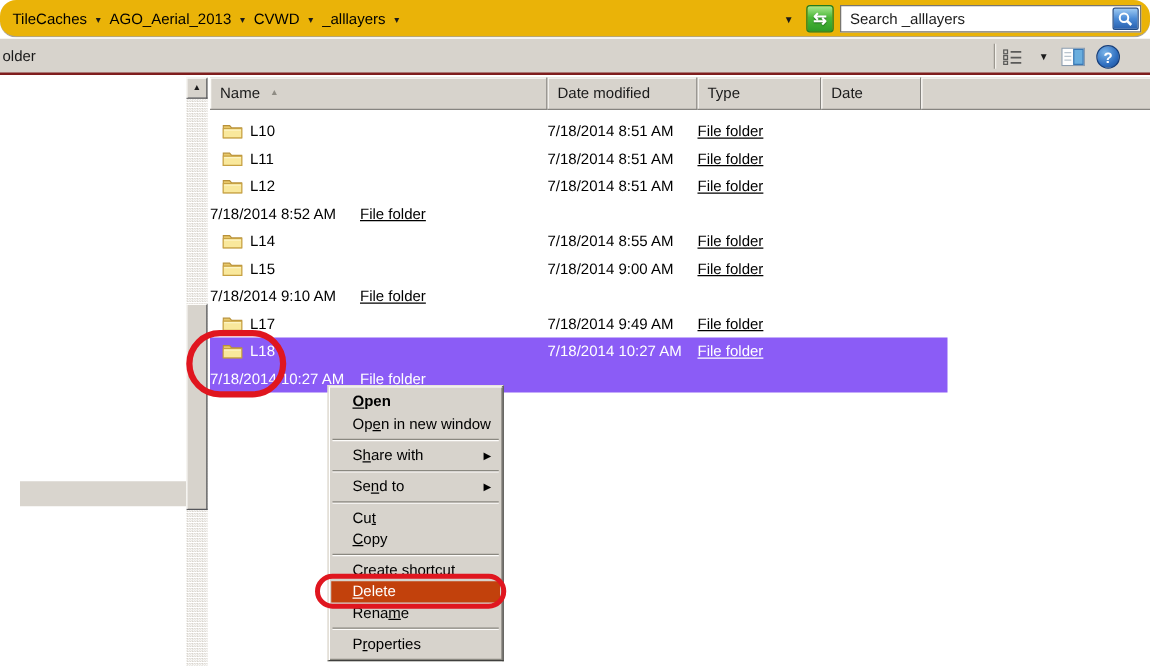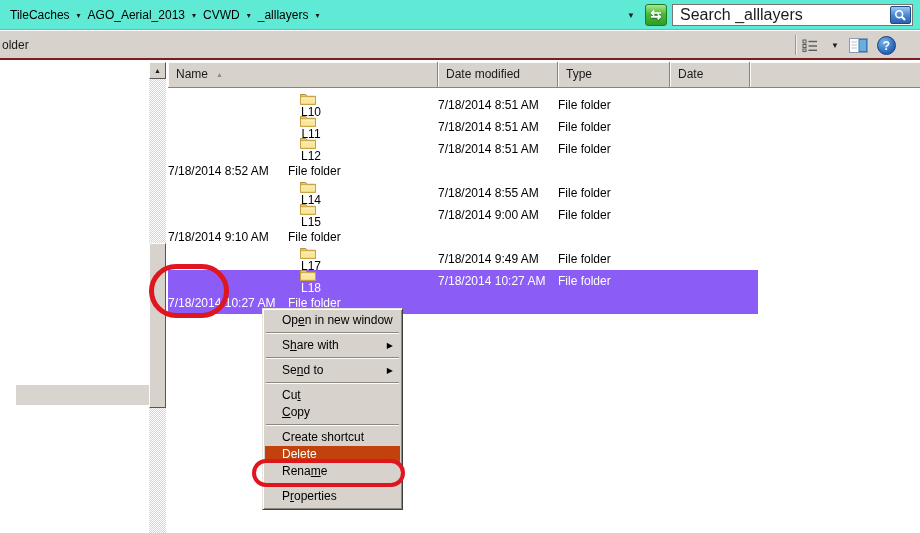--- a/index.html
+++ b/index.html
@@ -5,40 +5,40 @@
   * { margin:0; padding:0; box-sizing:border-box; }
   html,body { width:920px; height:533px; }
   body {
     position:relative; overflow:hidden; background:#fff;
     font-family:"Liberation Sans", sans-serif; font-size:12px; color:#000;
   }
 
   
   .breadcrumb-bar {
     position:absolute; left:0; top:0; width:920px; height:30px;
-    background:#5eead4; border-bottom:1px solid #a6a29a;
+    background:#eab308; border-bottom:1px solid #a6a29a;border-radius:13px;
   }
   .crumbs { position:absolute; left:8px; top:0; height:30px; display:flex; align-items:center; }
   .crumb-label { padding:1px 2px; white-space:nowrap; }
   .crumb-arrow { font-size:8px; margin:0 5px; color:#1a1a1a; }
   .history-arrow { position:absolute; left:627px; top:11px; font-size:8px; color:#1a1a1a; }
   .refresh-btn {
     position:absolute; left:645px; top:4px; width:22px; height:22px;
     background:linear-gradient(#a9e88f, #4cb838 45%, #2f9c28);
     border:1px solid #217c21; border-radius:3px;
     color:#fff; font-weight:bold; font-size:13px; text-align:center; line-height:19px;
     text-shadow:0 1px 1px #1a6a1a;
   }
   .search-box {
     position:absolute; left:672px; top:4px; width:241px; height:22px;
     background:#fff; border:1px solid #787670;
   }
   .search-box input {
     position:absolute; left:0; top:0; width:214px; height:20px; border:none; outline:none;
-    background:transparent; font-family:"Liberation Sans", sans-serif; font-size:16px; padding-left:7px;
+    background:transparent; font-family:"Liberation Sans", sans-serif; font-size:12px; padding-left:7px;
   }
   .search-box input::placeholder { color:#1b1b1b; opacity:1; }
   .search-btn {
     position:absolute; right:1px; top:1px; width:21px; height:18px;
     background:linear-gradient(#9dc9f2, #4a8ad6 50%, #2a62b0);
     border:1px solid #1f4a86; border-radius:2px;
     display:flex; align-items:center; justify-content:center;
   }
 
   
@@ -81,29 +81,29 @@
 
   
   .file-area { position:absolute; left:152px; top:1px; width:768px; }
   .header-row { display:flex; height:26px; }
   .hcell {
     background:#d7d3cc; border-right:1px solid #868480; border-bottom:1px solid #868480;
     box-shadow:inset 1px 1px 0 #fbfaf7; padding-left:8px; line-height:25px;
     display:flex; align-items:center; color:#1a1a1a;
   }
   .hcell .sort-arrow { font-size:7px; color:#8f8c84; margin-left:8px; }
-  .col-0 { width:270px; } .col-1 { width:120px; } .col-2 { width:112px; } .col-3 { width:80px; }
+  .col-0 { width:270px; } .col-1 { width:120px; } .col-2 { width:99px; } .col-3 { width:80px; }
   .hcell.filler { flex:1; padding-left:0; }
 
   .rows { margin-top:6px; }
   .frow { display:flex; height:22px; align-items:center; width:590px; }
   .frow.selected { background:#8b5cf6; color:#fff; }
-  .fcell-name { width:270px; display:flex; align-items:center; padding-left:10px;flex-direction:column; }
+  .fcell-name { width:270px; display:flex; align-items:flex-start; padding-left:10px; }
   .fcell-name .flabel { margin-left:6px; }
-  .fcell-date { width:120px; } .fcell-type { width:120px; } .fcell-size { width:80px; }
+  .fcell-date { width:120px; } .fcell-type { width:120px;text-decoration:underline; } .fcell-size { width:80px; }
 
   
   .context-menu {
     position:absolute; left:262px; top:308px; width:141px; z-index:20;
     background:#d7d3cc; padding:3px 2px 4px;
     border:1px solid; border-color:#e8e4dc #40403e #40403e #e8e4dc;
     box-shadow:inset 1px 1px 0 #fff, inset -1px -1px 0 #8a8880;
   }
   .menu-item { position:relative; height:17px; line-height:17px; padding-left:17px; white-space:nowrap; }
   .menu-item.bold { font-weight:bold; height:19px; line-height:19px; }
@@ -325,20 +325,21 @@
         <div class="frow selected">
           <div class="fcell-date">7/18/2014 10:27 AM</div>
           <div class="fcell-type">File folder</div>
           <div class="fcell-size"></div>
         </div>
       </div>
   </div>
 </div>
 
 <div class="context-menu">
+    <div class="menu-item bold"><span class="u">O</span>pen</div>
     <div class="menu-item">Op<span class="u">e</span>n in new window</div>
     <div class="menu-sep"></div>
     <div class="menu-item">S<span class="u">h</span>are with<span class="submenu-arrow">▶</span></div>
     <div class="menu-sep"></div>
     <div class="menu-item">Se<span class="u">n</span>d to<span class="submenu-arrow">▶</span></div>
     <div class="menu-sep"></div>
     <div class="menu-item">Cu<span class="u">t</span></div>
     <div class="menu-item"><span class="u">C</span>opy</div>
     <div class="menu-sep"></div>
     <div class="menu-item">Create shortcut</div>

